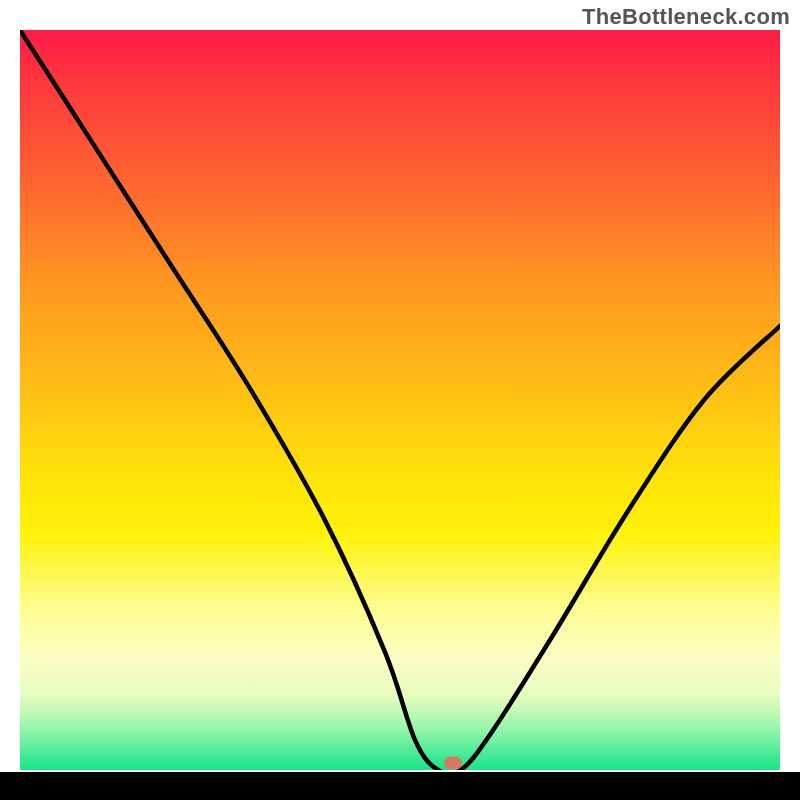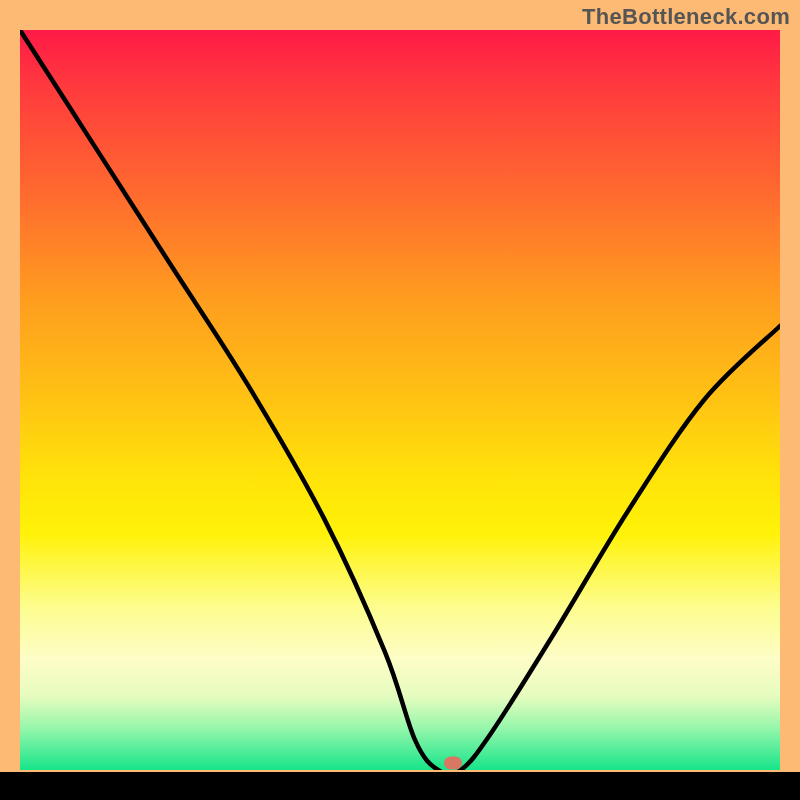--- a/index.html
+++ b/index.html
@@ -8,21 +8,21 @@
     width: 800px;
     height: 800px;
     background: #000;
     font-family: Arial, Helvetica, sans-serif;
     overflow: hidden;
   }
   .frame {
     position: relative;
     width: 800px;
     height: 772px;
-    background: #fdba74;
+    background: #ffffff;
   }
   .watermark {
     position: absolute;
     top: 4px;
     right: 10px;
     color: #555;
     font-size: 22px;
     font-weight: 600;
     letter-spacing: 0.3px;
     user-select: none;

